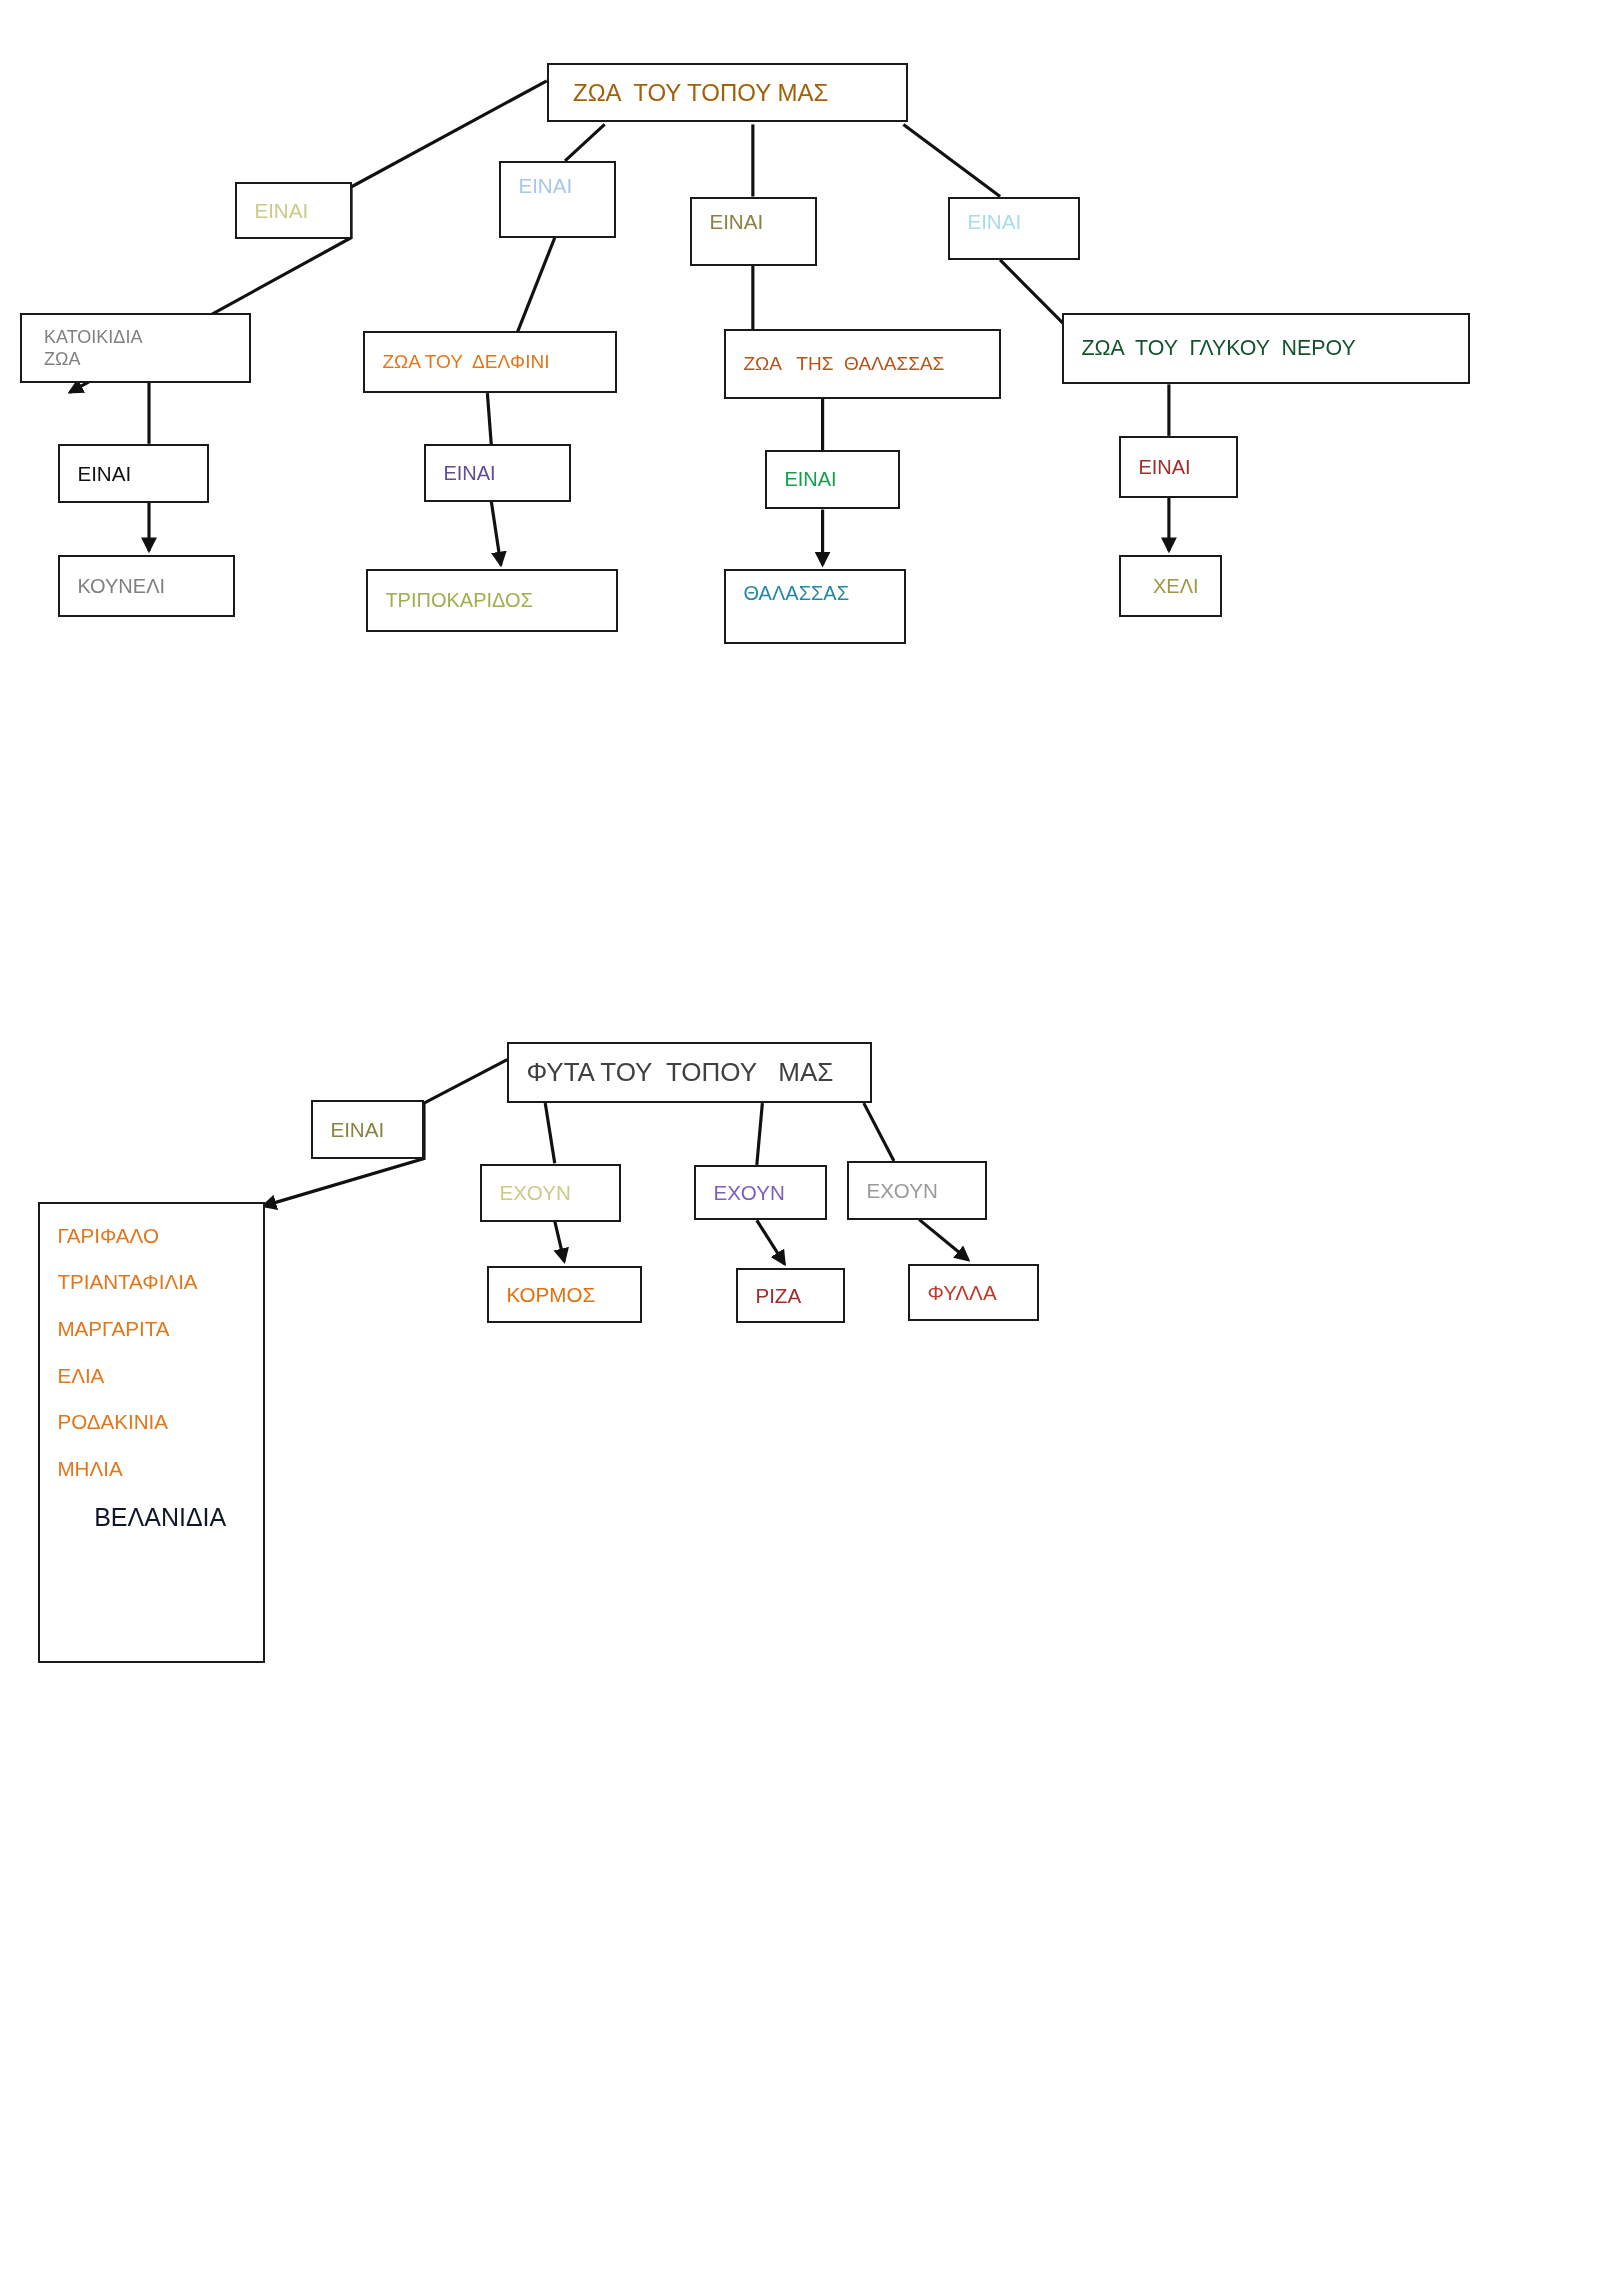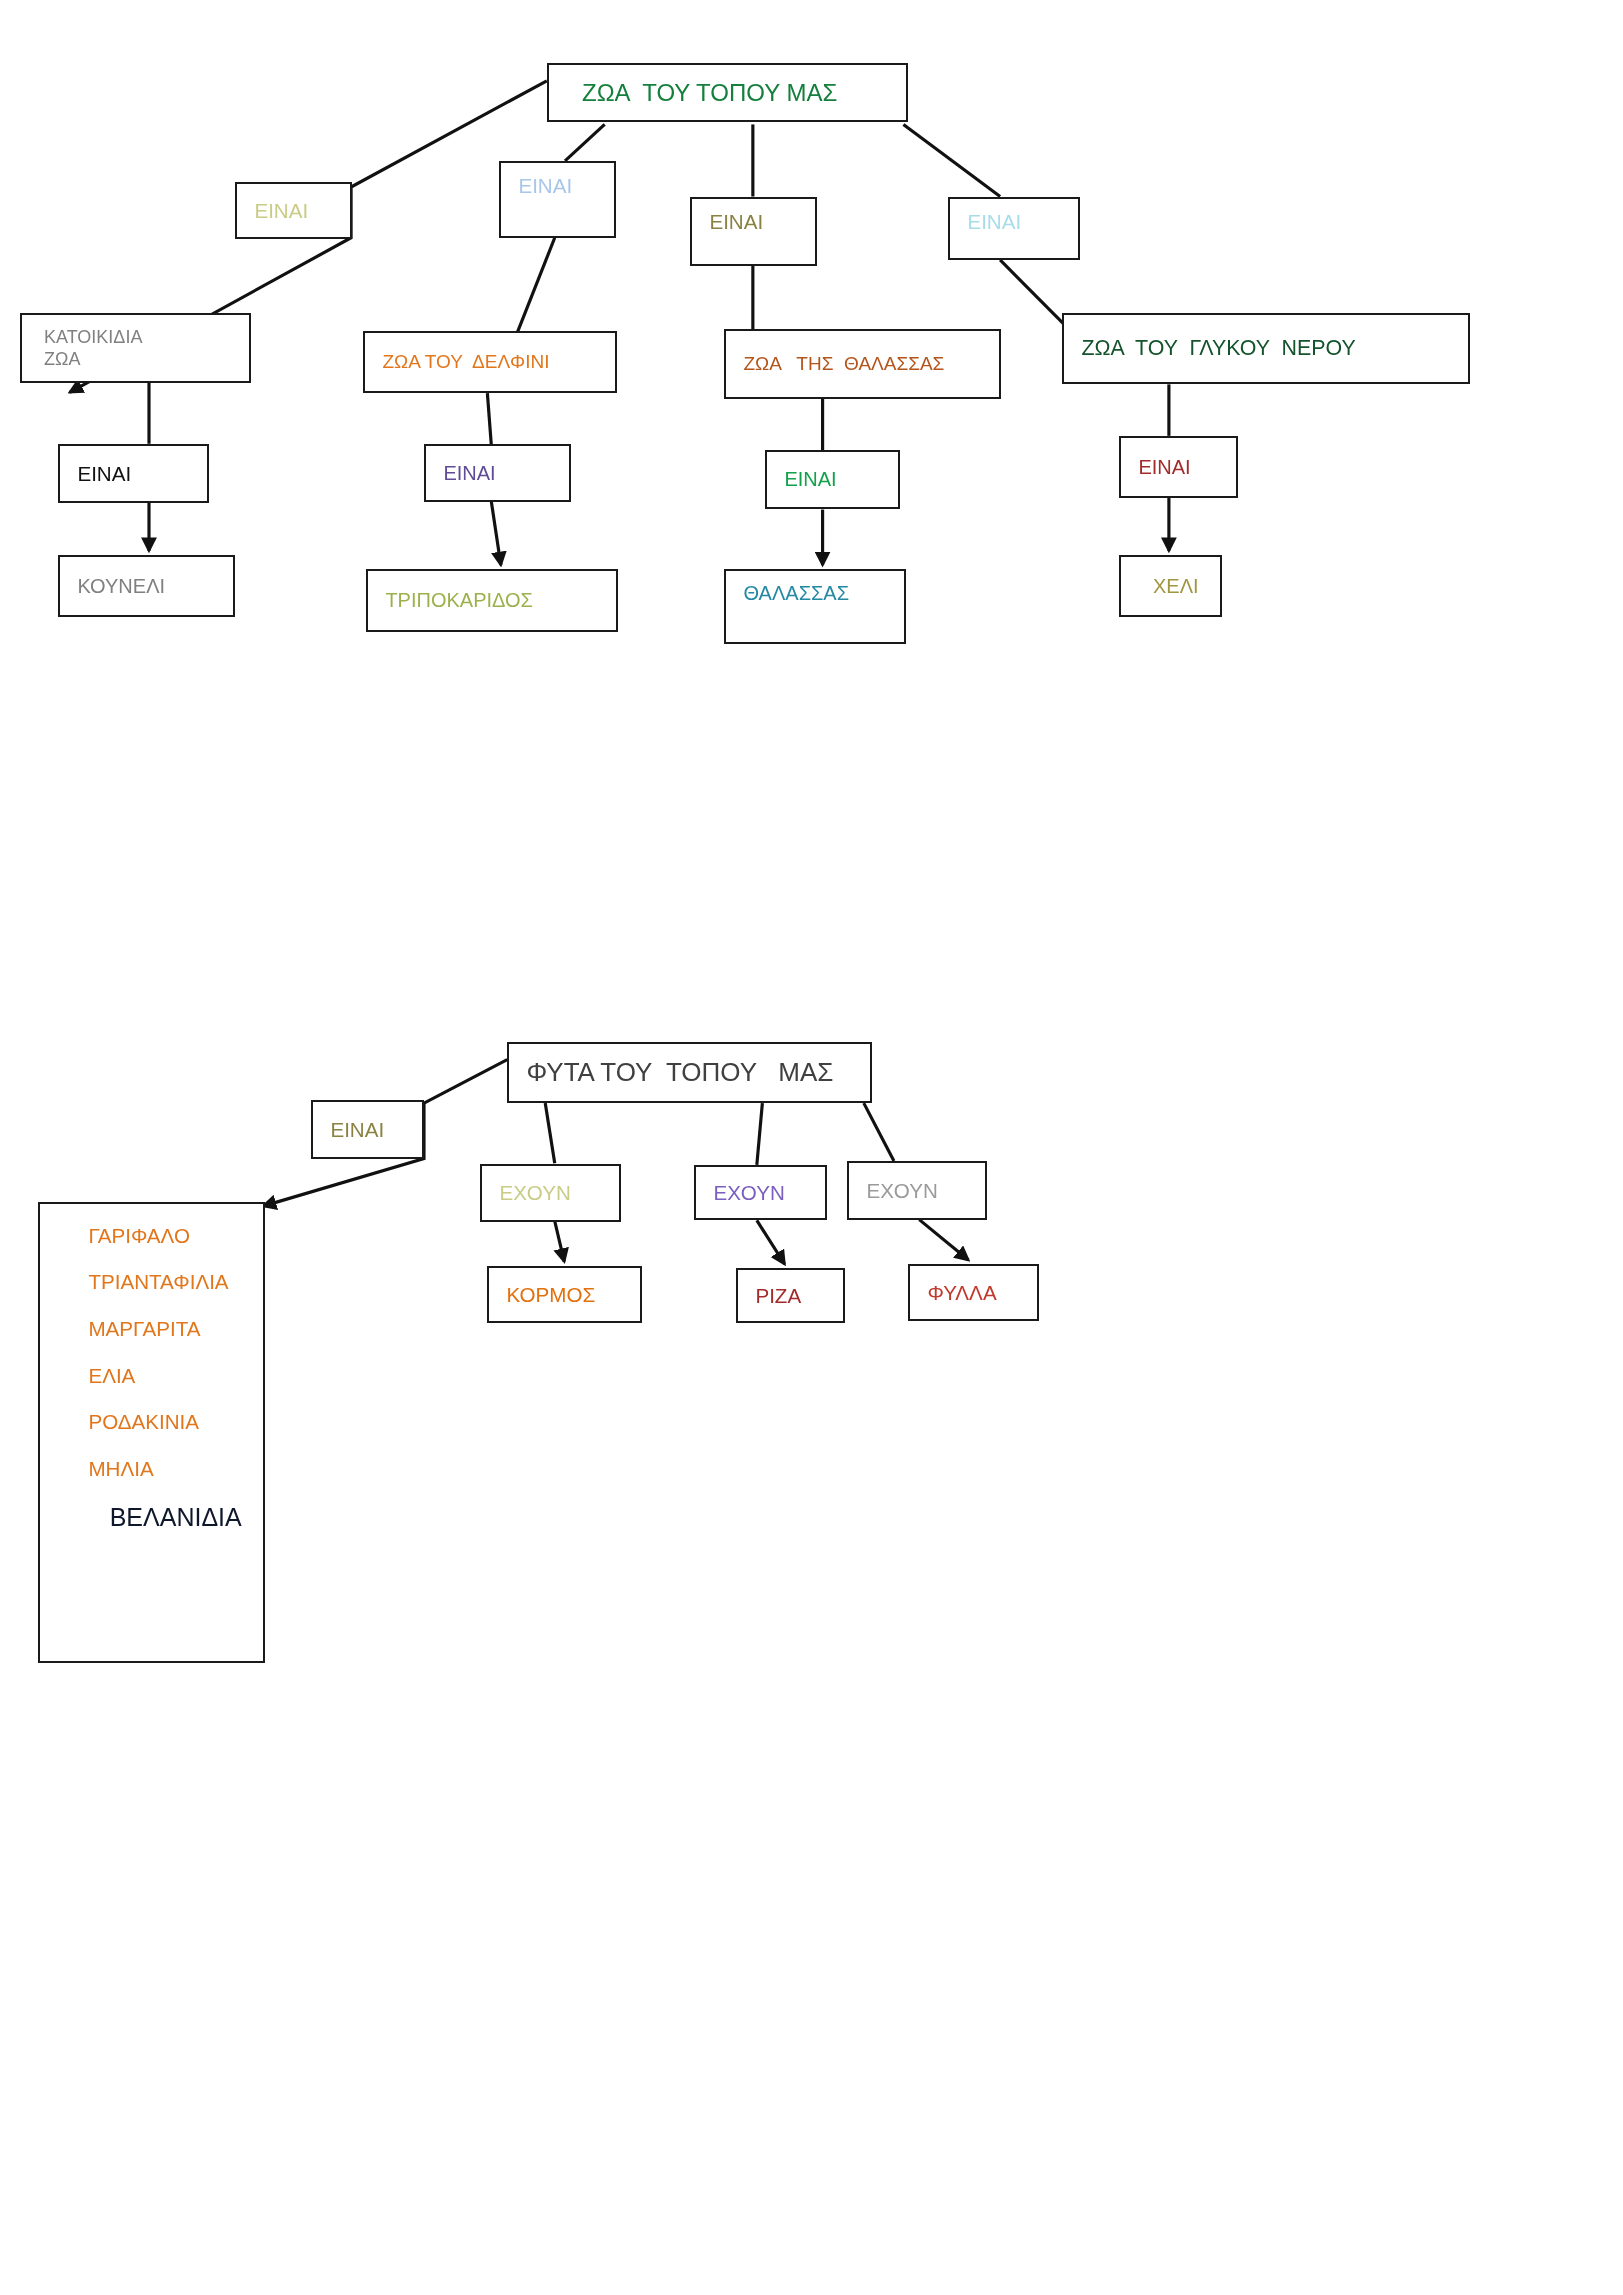--- a/index.html
+++ b/index.html
@@ -54,21 +54,20 @@
     box-sizing: border-box;
     border: 2.4px solid #1a1a1a;
     background: #ffffff;
     padding: 20.6px 0 14.3px 17.4px;
   }
   .list-node .list-item {
     display: block;
     white-space: pre;
     margin-bottom: 24px;
     line-height: 1.1;
-    margin-left: 31px;
   }
   .list-node .list-item:last-child { margin-bottom: 0; }
 </style>
 </head>
 <body>
 
 <div id="canvas" style="width: 1623px; height: 2295px; background: rgb(255, 255, 255);">
   <svg id="edge-layer" width="1623" height="2295" viewBox="0 0 2048 2896" xmlns="http://www.w3.org/2000/svg">
       <defs>
         <marker id="arrowhead" markerWidth="5" markerHeight="5" refX="4.2" refY="2.5" orient="auto" markerUnits="strokeWidth">
@@ -92,21 +91,21 @@
       <polyline points="1475,628 1475,695" fill="none" stroke="#111111" stroke-width="4" stroke-linejoin="miter" marker-end="url(#arrowhead)"></polyline>
       <polyline points="640,1337 535,1392 535,1462 332,1522" fill="none" stroke="#111111" stroke-width="4" stroke-linejoin="miter" marker-end="url(#arrowhead)"></polyline>
       <polyline points="688,1392 700,1468" fill="none" stroke="#111111" stroke-width="4" stroke-linejoin="miter"></polyline>
       <polyline points="700,1541 712,1592" fill="none" stroke="#111111" stroke-width="4" stroke-linejoin="miter" marker-end="url(#arrowhead)"></polyline>
       <polyline points="962,1392 955,1470" fill="none" stroke="#111111" stroke-width="4" stroke-linejoin="miter"></polyline>
       <polyline points="955,1540 990,1595" fill="none" stroke="#111111" stroke-width="4" stroke-linejoin="miter" marker-end="url(#arrowhead)"></polyline>
       <polyline points="1090,1392 1128,1465" fill="none" stroke="#111111" stroke-width="4" stroke-linejoin="miter"></polyline>
       <polyline points="1160,1539 1222,1590" fill="none" stroke="#111111" stroke-width="4" stroke-linejoin="miter" marker-end="url(#arrowhead)"></polyline>
     </svg>
 <div class="node v-center pad-l-lg" style="left: 547px; top: 63px; width: 361px; height: 59px;">
-      <span class="label" style="color: #15803d; font-size: 24px; margin-left: 9px;">ΖΩΑ  ΤΟΥ ΤΟΠΟΥ ΜΑΣ</span>
+      <span class="label" style="color: #a16207; font-size: 24px;">ΖΩΑ  ΤΟΥ ΤΟΠΟΥ ΜΑΣ</span>
     </div>
     <div class="node v-center pad-l-md" style="left: 235px; top: 182px; width: 117px; height: 57px;">
       <span class="label" style="color: rgb(201, 204, 134); font-size: 20.6px;">ΕΙΝΑΙ</span>
     </div>
     <div class="node v-top pad-l-md pad-t-sm" style="left: 499px; top: 161px; width: 117px; height: 77px;">
       <span class="label" style="color: rgb(168, 198, 232); font-size: 20.6px;">ΕΙΝΑΙ</span>
     </div>
     <div class="node v-top pad-l-md pad-t-sm" style="left: 690px; top: 197px; width: 127px; height: 69px;">
       <span class="label" style="color: rgb(138, 130, 67); font-size: 20.6px;">ΕΙΝΑΙ</span>
     </div>

